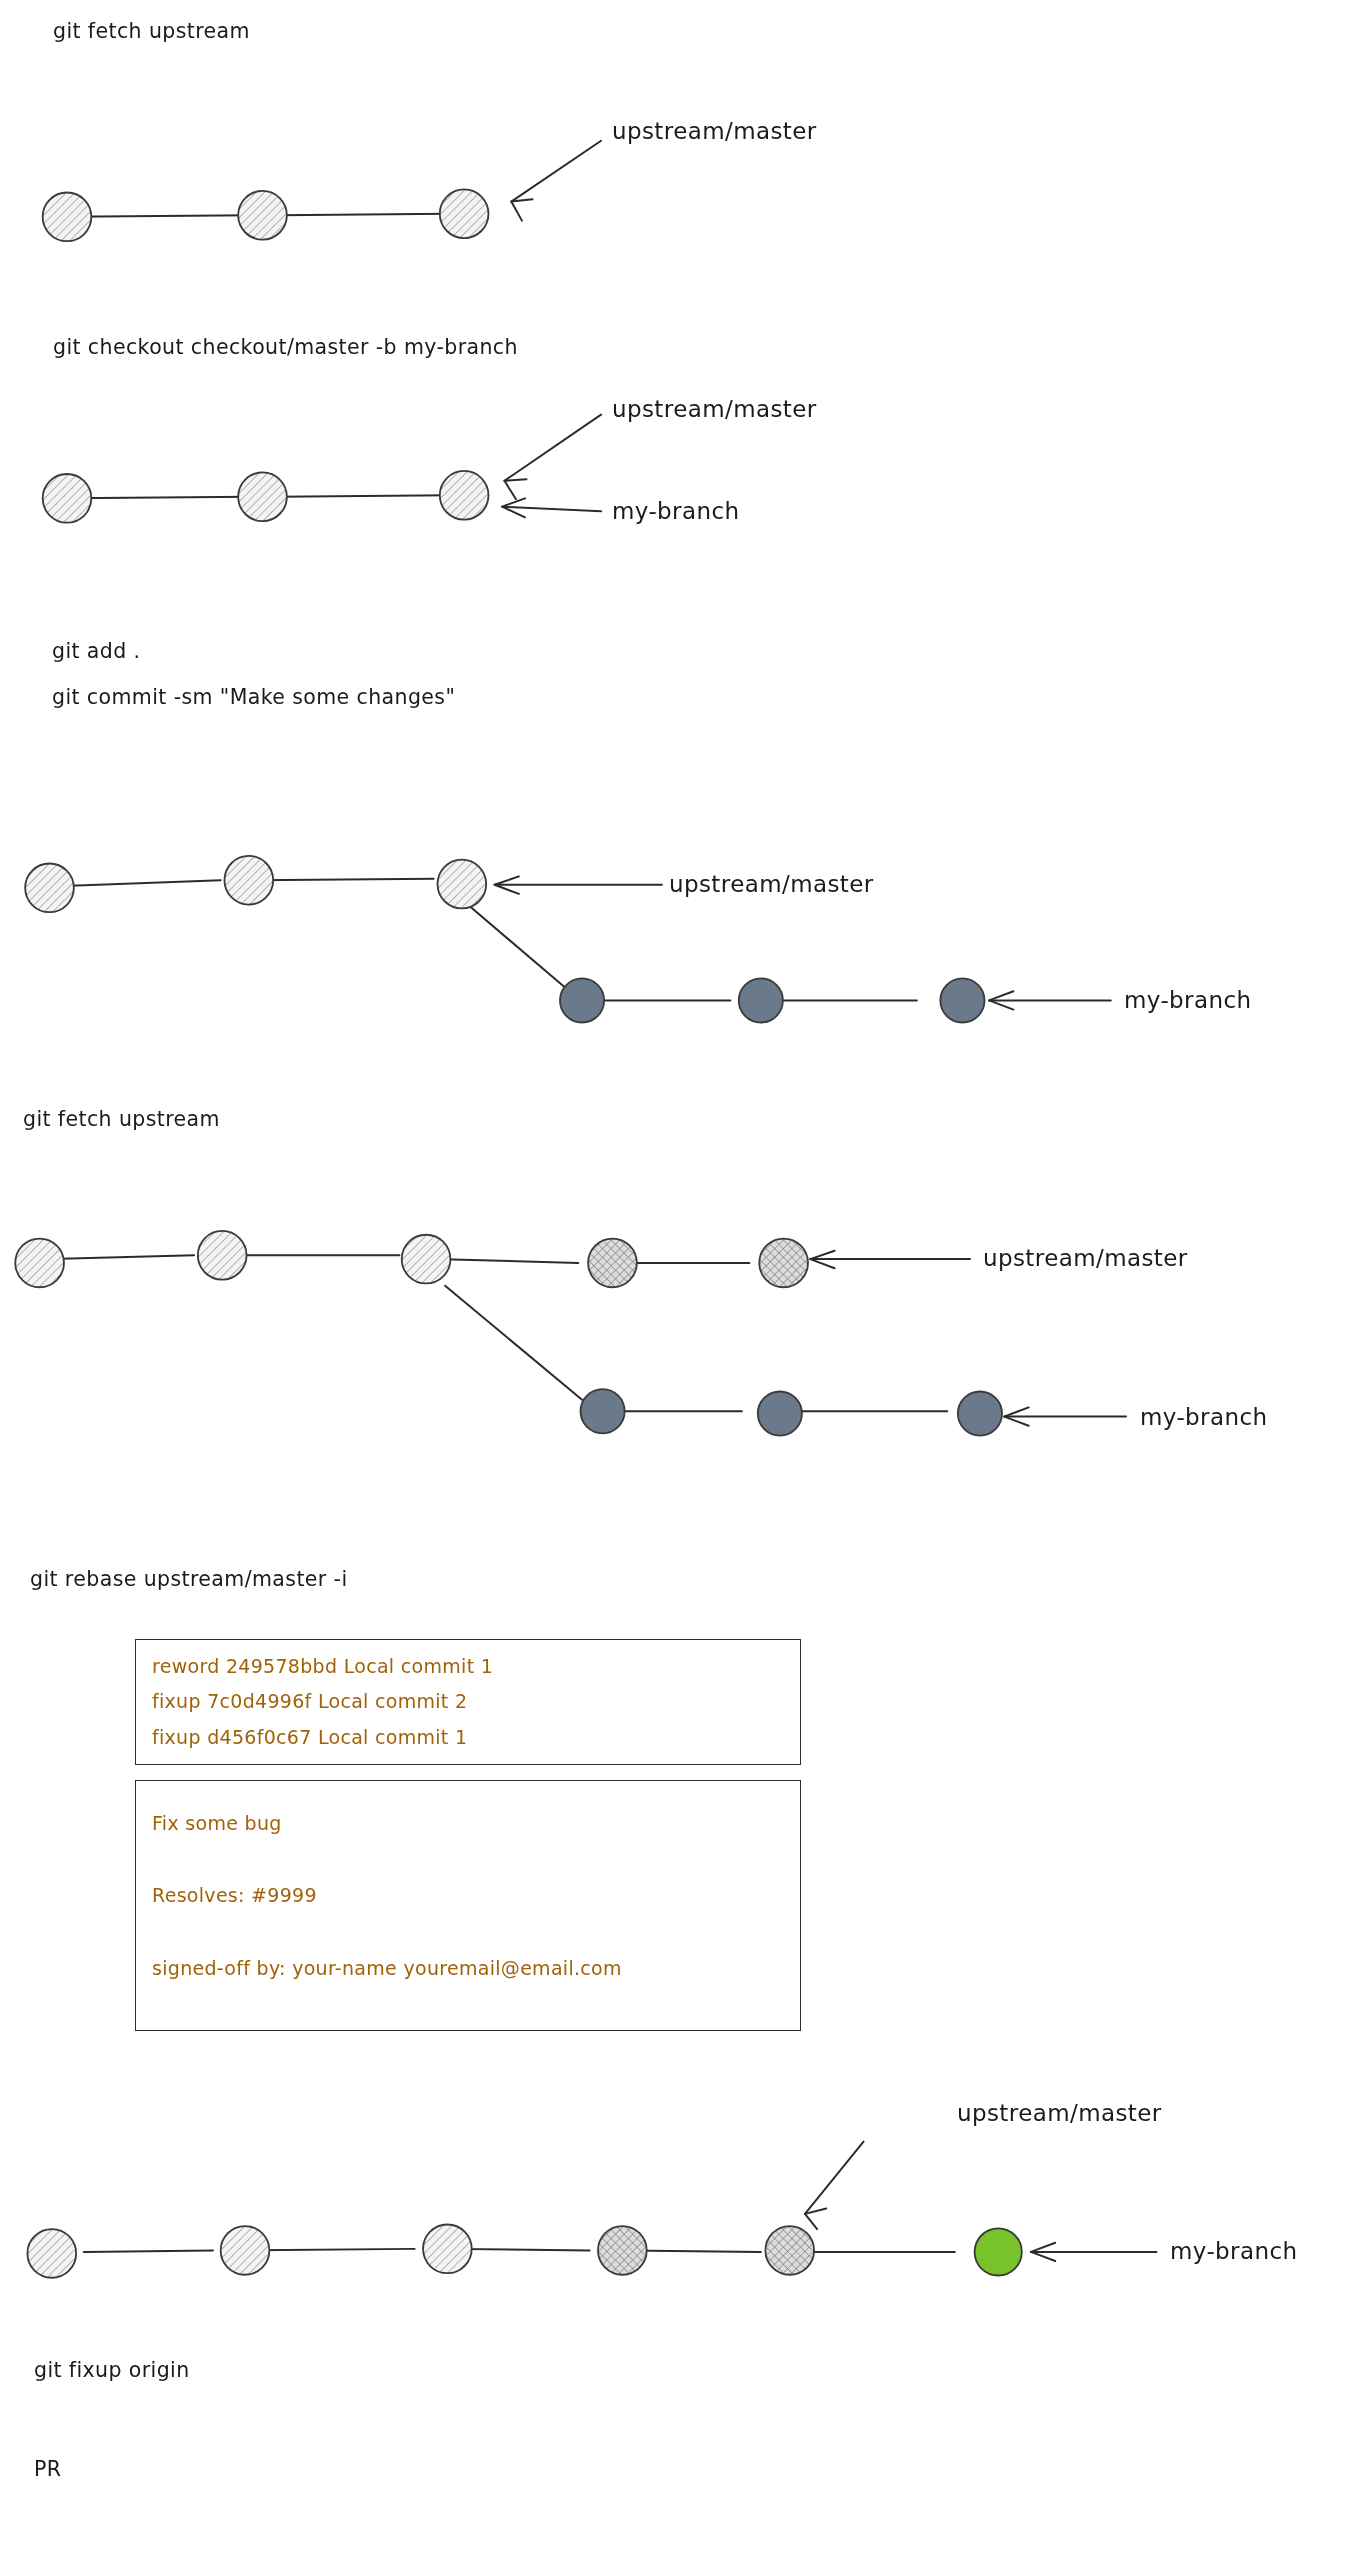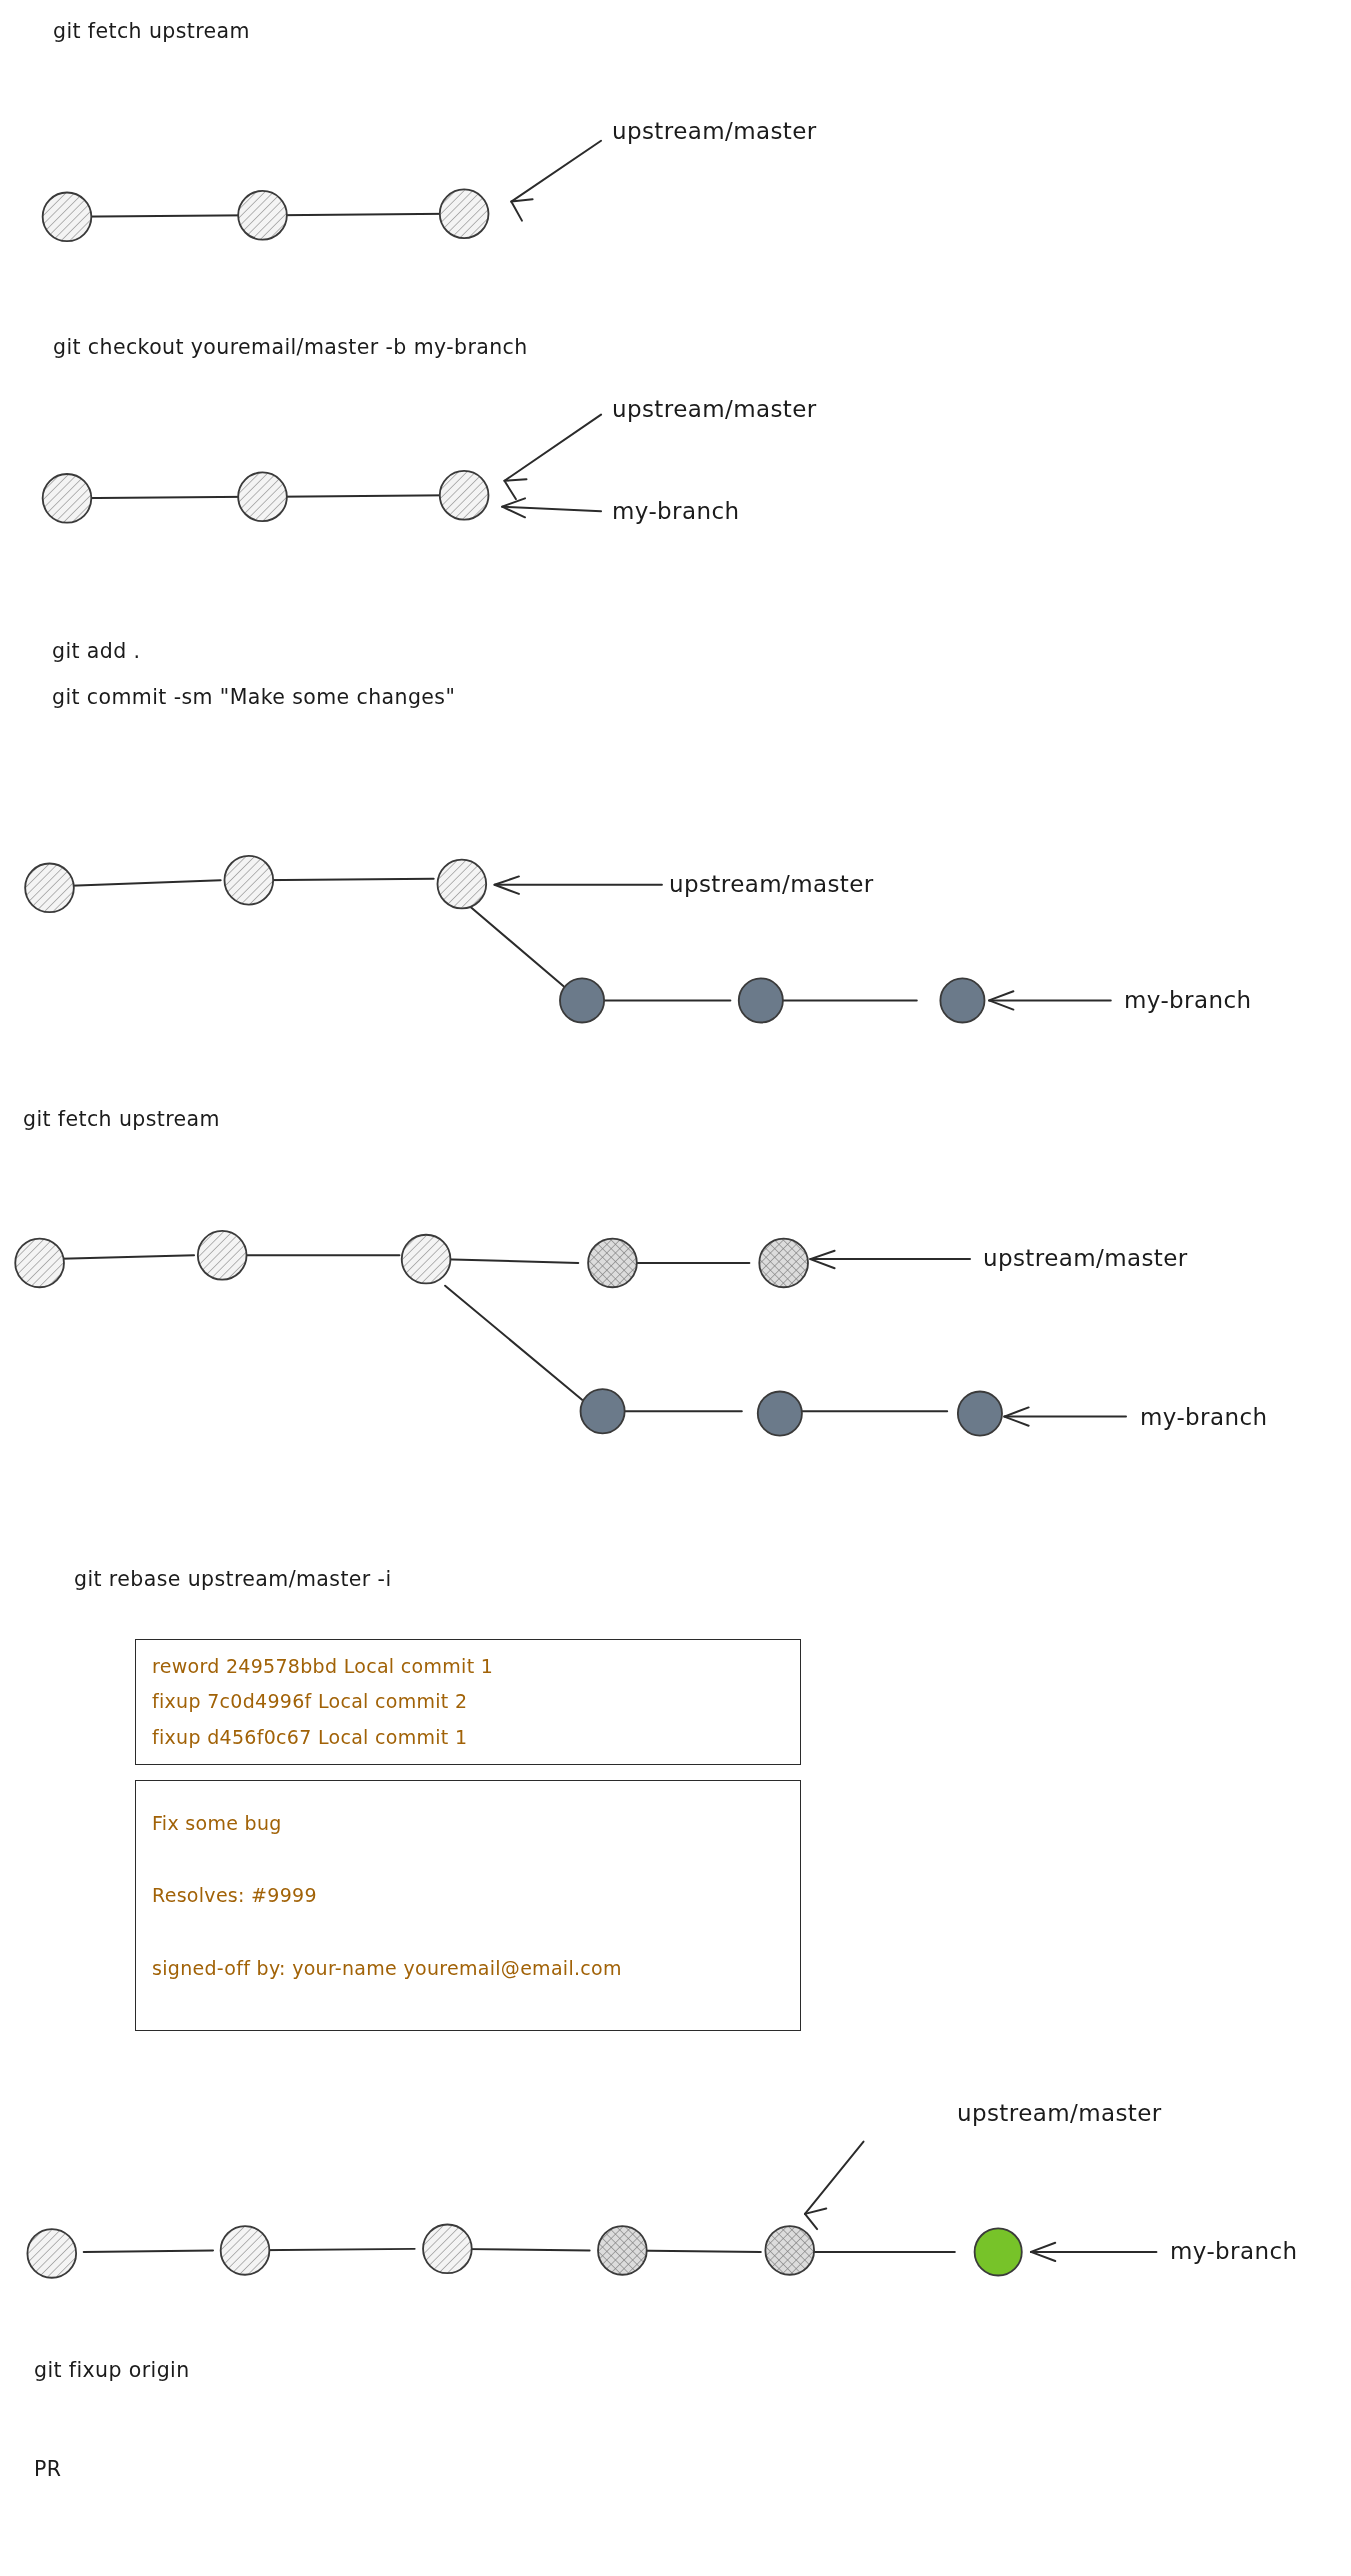--- a/index.html
+++ b/index.html
@@ -169,41 +169,41 @@
       <circle cx="818" cy="2958" r="32" fill="url(#crosshatch)"></circle>
       <circle cx="1038" cy="2958" r="32" fill="url(#crosshatch)"></circle>
       <circle cx="1312" cy="2960" r="31" fill="#77c329"></circle>
     </g>
   </svg>
 
   <div class="cmd" style="left:53px; top:19px;">git fetch upstream</div>
 
   <div class="lbl" style="left:612px; top:118px;">upstream/master</div>
 
-  <div class="cmd" style="left:53px; top:335px;">git checkout youremail/master -b my-branch</div>
+  <div class="cmd" style="left:53px; top:335px;">git checkout checkout/master -b my-branch</div>
 
   <div class="lbl" style="left:612px; top:396px;">upstream/master</div>
 
   <div class="lbl" style="left:612px; top:498px;">my-branch</div>
 
   <div class="cmd" style="left:52px; top:639px;">git add .</div>
 
   <div class="cmd" style="left:52px; top:685px;">git commit -sm "Make some changes"</div>
 
   <div class="lbl" style="left:669px; top:871px;">upstream/master</div>
 
   <div class="lbl" style="left:1124px; top:987px;">my-branch</div>
 
   <div class="cmd" style="left:23px; top:1107px;">git fetch upstream</div>
 
   <div class="lbl" style="left:983px; top:1245px;">upstream/master</div>
 
   <div class="lbl" style="left:1140px; top:1404px;">my-branch</div>
 
-  <div class="cmd" style="left:30px; top:1567px;margin-left:44px;">git rebase upstream/master -i</div>
+  <div class="cmd" style="left:30px; top:1567px;">git rebase upstream/master -i</div>
 
   <div class="editor-box" style="left:135px; top:1639px; width:666px; height:126px;">
   </div>
   <div class="editor-line" style="left:152px; top:1655px;">reword 249578bbd Local commit 1</div>
   <div class="editor-line" style="left:152px; top:1690px;">fixup 7c0d4996f Local commit 2</div>
   <div class="editor-line" style="left:152px; top:1726px;">fixup d456f0c67 Local commit 1</div>
 
   <div class="editor-box" style="left:135px; top:1780px; width:666px; height:251px;">
   </div>
   <div class="editor-line" style="left:152px; top:1812px;">Fix some bug</div>

